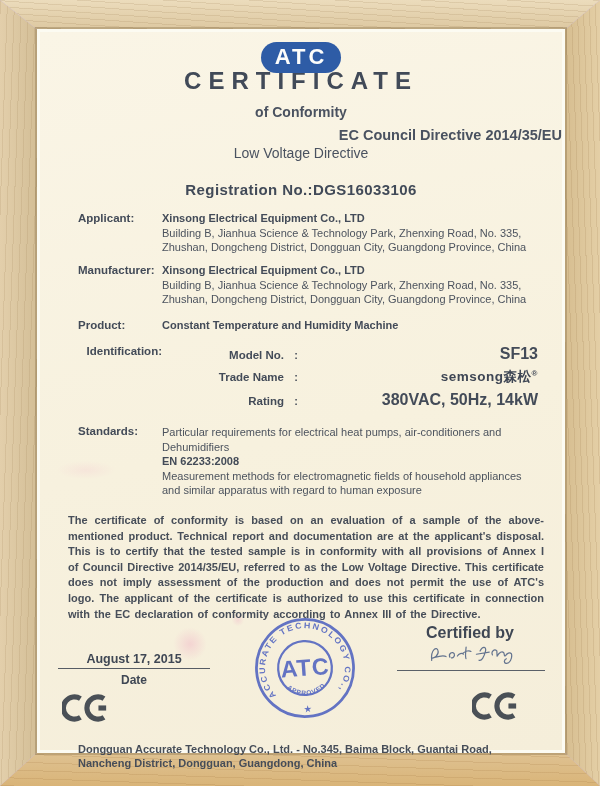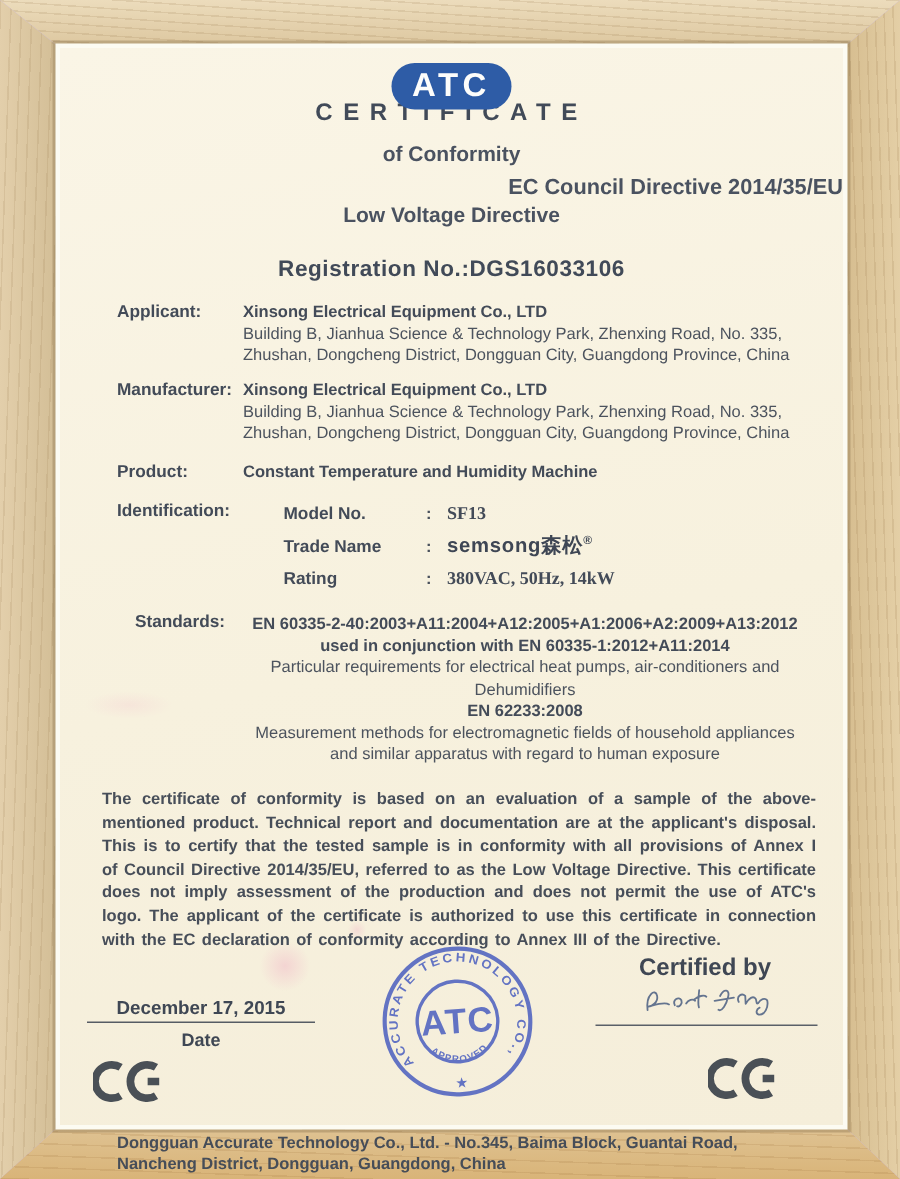--- a/index.html
+++ b/index.html
@@ -31,36 +31,36 @@
       radial-gradient(ellipse 42px 13px at 46px 438px,rgba(240,150,190,.13),rgba(240,150,190,0) 70%),
       linear-gradient(168deg,#faf5e6 0%,#f7f1de 55%,#f5eeda 100%);
     box-shadow:0 0 0 3px #fcfbf2,0 0 0 5px rgba(130,105,70,.35);
     color:#4a515c;font-size:11px;}
   
   .hdr{text-align:center;}
   .logo-pill{display:inline-block;margin-top:10px;background:#2e5ca6;color:#fdfdfb;
     border-radius:16px;padding:2px 14px 3px 14px;font-size:22px;font-weight:700;
     letter-spacing:3px;line-height:26px;position:relative;z-index:2;
     text-shadow:0 0 1px #2e5ca6;}
-  .cert-title{margin-top:-6px;font-size:16px;font-weight:700;letter-spacing:7px;
+  .cert-title{margin-top:-6px;font-size:24px;font-weight:700;letter-spacing:7px;
     color:#414a58;position:relative;z-index:1;}
   .cert-sub{margin-top:9px;font-size:14px;font-weight:700;color:#4a5260;}
   .dir1{margin-top:7px;font-size:14.5px;font-weight:700;color:#4a5260;text-align:right;}
-  .dir2{margin-top:2px;font-size:14px;font-weight:700;color:#4a5260;text-align:center;}
+  .dir2{margin-top:2px;font-size:14px;font-weight:400;color:#4a5260;text-align:center;}
   .reg{margin-top:20px;font-size:15px;font-weight:700;letter-spacing:.4px;color:#414a58;}
   
   .rows{margin:14px 24px 0 38px;}
   .frow{display:grid;grid-template-columns:84px 1fr;column-gap:0;margin-top:10px;}
   .flabel{font-weight:700;font-size:11.5px;color:#434b58;}
   .fname{font-weight:700;font-size:11px;color:#434b58;}
   .faddr{margin-top:2px;font-size:11px;line-height:1.28;color:#4c535e;}
   .idrow{display:grid;grid-template-columns:95px 14px 1fr;margin-bottom:5px;align-items:baseline;padding-left:27px;}
   .idrow .flabel{font-size:11.5px;}
   .idsep{font-weight:700;}
-  .idval{font-weight:700;font-size:12px;color:#434b58;font-family:Liberation Serif, serif;}
+  .idval{font-weight:700;font-size:16px;color:#434b58;}
   .trade{font-size:13.5px;font-weight:700;letter-spacing:.5px;color:#3e4654;}
   .trade sup{font-size:8px;}
   .stdlines{line-height:1.32;font-size:11px;color:#4c535e;}
   .std-line.bold{font-weight:700;color:#434b58;}
   
   .decl{margin:15px 18px 0 28px;font-size:11px;font-weight:700;color:#474e59;
     text-align:justify;line-height:1.42;word-spacing:1.2px;}
   
   .bzone{position:relative;height:114px;margin-top:2px;}
   .stamp{position:absolute;left:213px;top:-8px;width:104px;height:104px;opacity:.88;z-index:3;
@@ -117,45 +117,44 @@
           <div class="fname">Xinsong Electrical Equipment Co., LTD</div>
           <div class="faddr">Building B, Jianhua Science &amp; Technology Park, Zhenxing Road, No. 335, Zhushan, Dongcheng District, Dongguan City, Guangdong Province, China</div>
         </div>
       </div>
 
       <div class="frow" style="margin-top:13px;">
         <div class="flabel">Product:</div>
         <div class="fname">Constant Temperature and Humidity Machine</div>
       </div>
 
-      <div class="frow" style="margin-top:14px;">
+      <div class="frow" style="margin-top:14px;text-align:right;">
         <div class="flabel">Identification:</div>
         <div>
           <div class="idrow">
             <span class="flabel">Model No.</span>
             <span class="idsep">:</span>
             <span class="idval">SF13</span>
           </div>
           <div class="idrow">
             <span class="flabel">Trade Name</span>
             <span class="idsep">:</span>
             <span class="trade"><span>semsong森松</span><sup>®</sup></span>
           </div>
           <div class="idrow">
             <span class="flabel">Rating</span>
             <span class="idsep">:</span>
             <span class="idval">380VAC, 50Hz, 14kW</span>
           </div>
         </div>
       </div>
 
-      <div class="frow" style="margin-top:11px;text-align:center;">
+      <div class="frow" style="margin-top:11px;">
         <div class="flabel">Standards:</div>
         <div class="stdlines">
-          <div class="std-line bold">EN 60335-2-40:2003+A11:2004+A12:2005+A1:2006+A2:2009+A13:2012 used in conjunction with EN 60335-1:2012+A11:2014</div>
           <div class="std-line">Particular requirements for electrical heat pumps, air-conditioners and Dehumidifiers</div>
           <div class="std-line bold">EN 62233:2008</div>
           <div class="std-line">Measurement methods for electromagnetic fields of household appliances and similar apparatus with regard to human exposure</div>
         </div>
       </div>
     </div>
 
     <div class="decl">The certificate of conformity is based on an evaluation of a sample of the above-mentioned product. Technical report and documentation are at the applicant's disposal. This is to certify that the tested sample is in conformity with all provisions of Annex I of Council Directive 2014/35/EU, referred to as the Low Voltage Directive. This certificate does not imply assessment of the production and does not permit the use of ATC's logo. The applicant of the certificate is authorized to use this certificate in connection with the EC declaration of conformity according to Annex III of the Directive.</div>
 
     <div class="bzone">
@@ -181,21 +180,21 @@
 
       <svg class="sig-svg" viewBox="0 0 112 42" aria-label="Bart Fang">
         <g fill="none" stroke="#64748f" stroke-width="1.6" stroke-linecap="round" stroke-linejoin="round">
           <path d="M4 28 C3 14 12 9 13 16 C14 22 7 25 5 25 C10 24 19 21 23 24 M28 25 C26 20 32 17 34 21 C35 24 32 27 30 26 M38 24 C40 21 44 20 46 22 M50 13 C49 19 48 25 49 28 M45 21 C49 18 54 17 56 19"></path>
           <path d="M68 19 C72 12 77 14 75 20 C73 27 69 33 66 31 M63 23 L80 21 M84 25 C82 20 87 17 90 20 L90 27 C93 22 97 20 99 23 C100 26 99 28 101 27 C103 24 107 22 109 25 C110 31 106 38 101 37 C98 36 99 32 102 31"></path>
         </g>
       </svg>
       <div class="sig-line"></div>
 
       <div class="date-blk">
-        <div class="date-val">December 17, 2015</div>
+        <div class="date-val">August 17, 2015</div>
         <div class="date-lbl">Date</div>
       </div>
 
       <svg class="ce-left" width="48" height="40" viewBox="0 0 112 70" aria-label="CE">
         <g fill="none" stroke="#4a5056" stroke-width="12">
           <path d="M 43 13 A 26 26 0 1 0 43 57"></path>
           <path d="M 98 13 A 26 26 0 1 0 98 57"></path>
           <path d="M 85 35 L 103 35"></path>
         </g>
       </svg>

